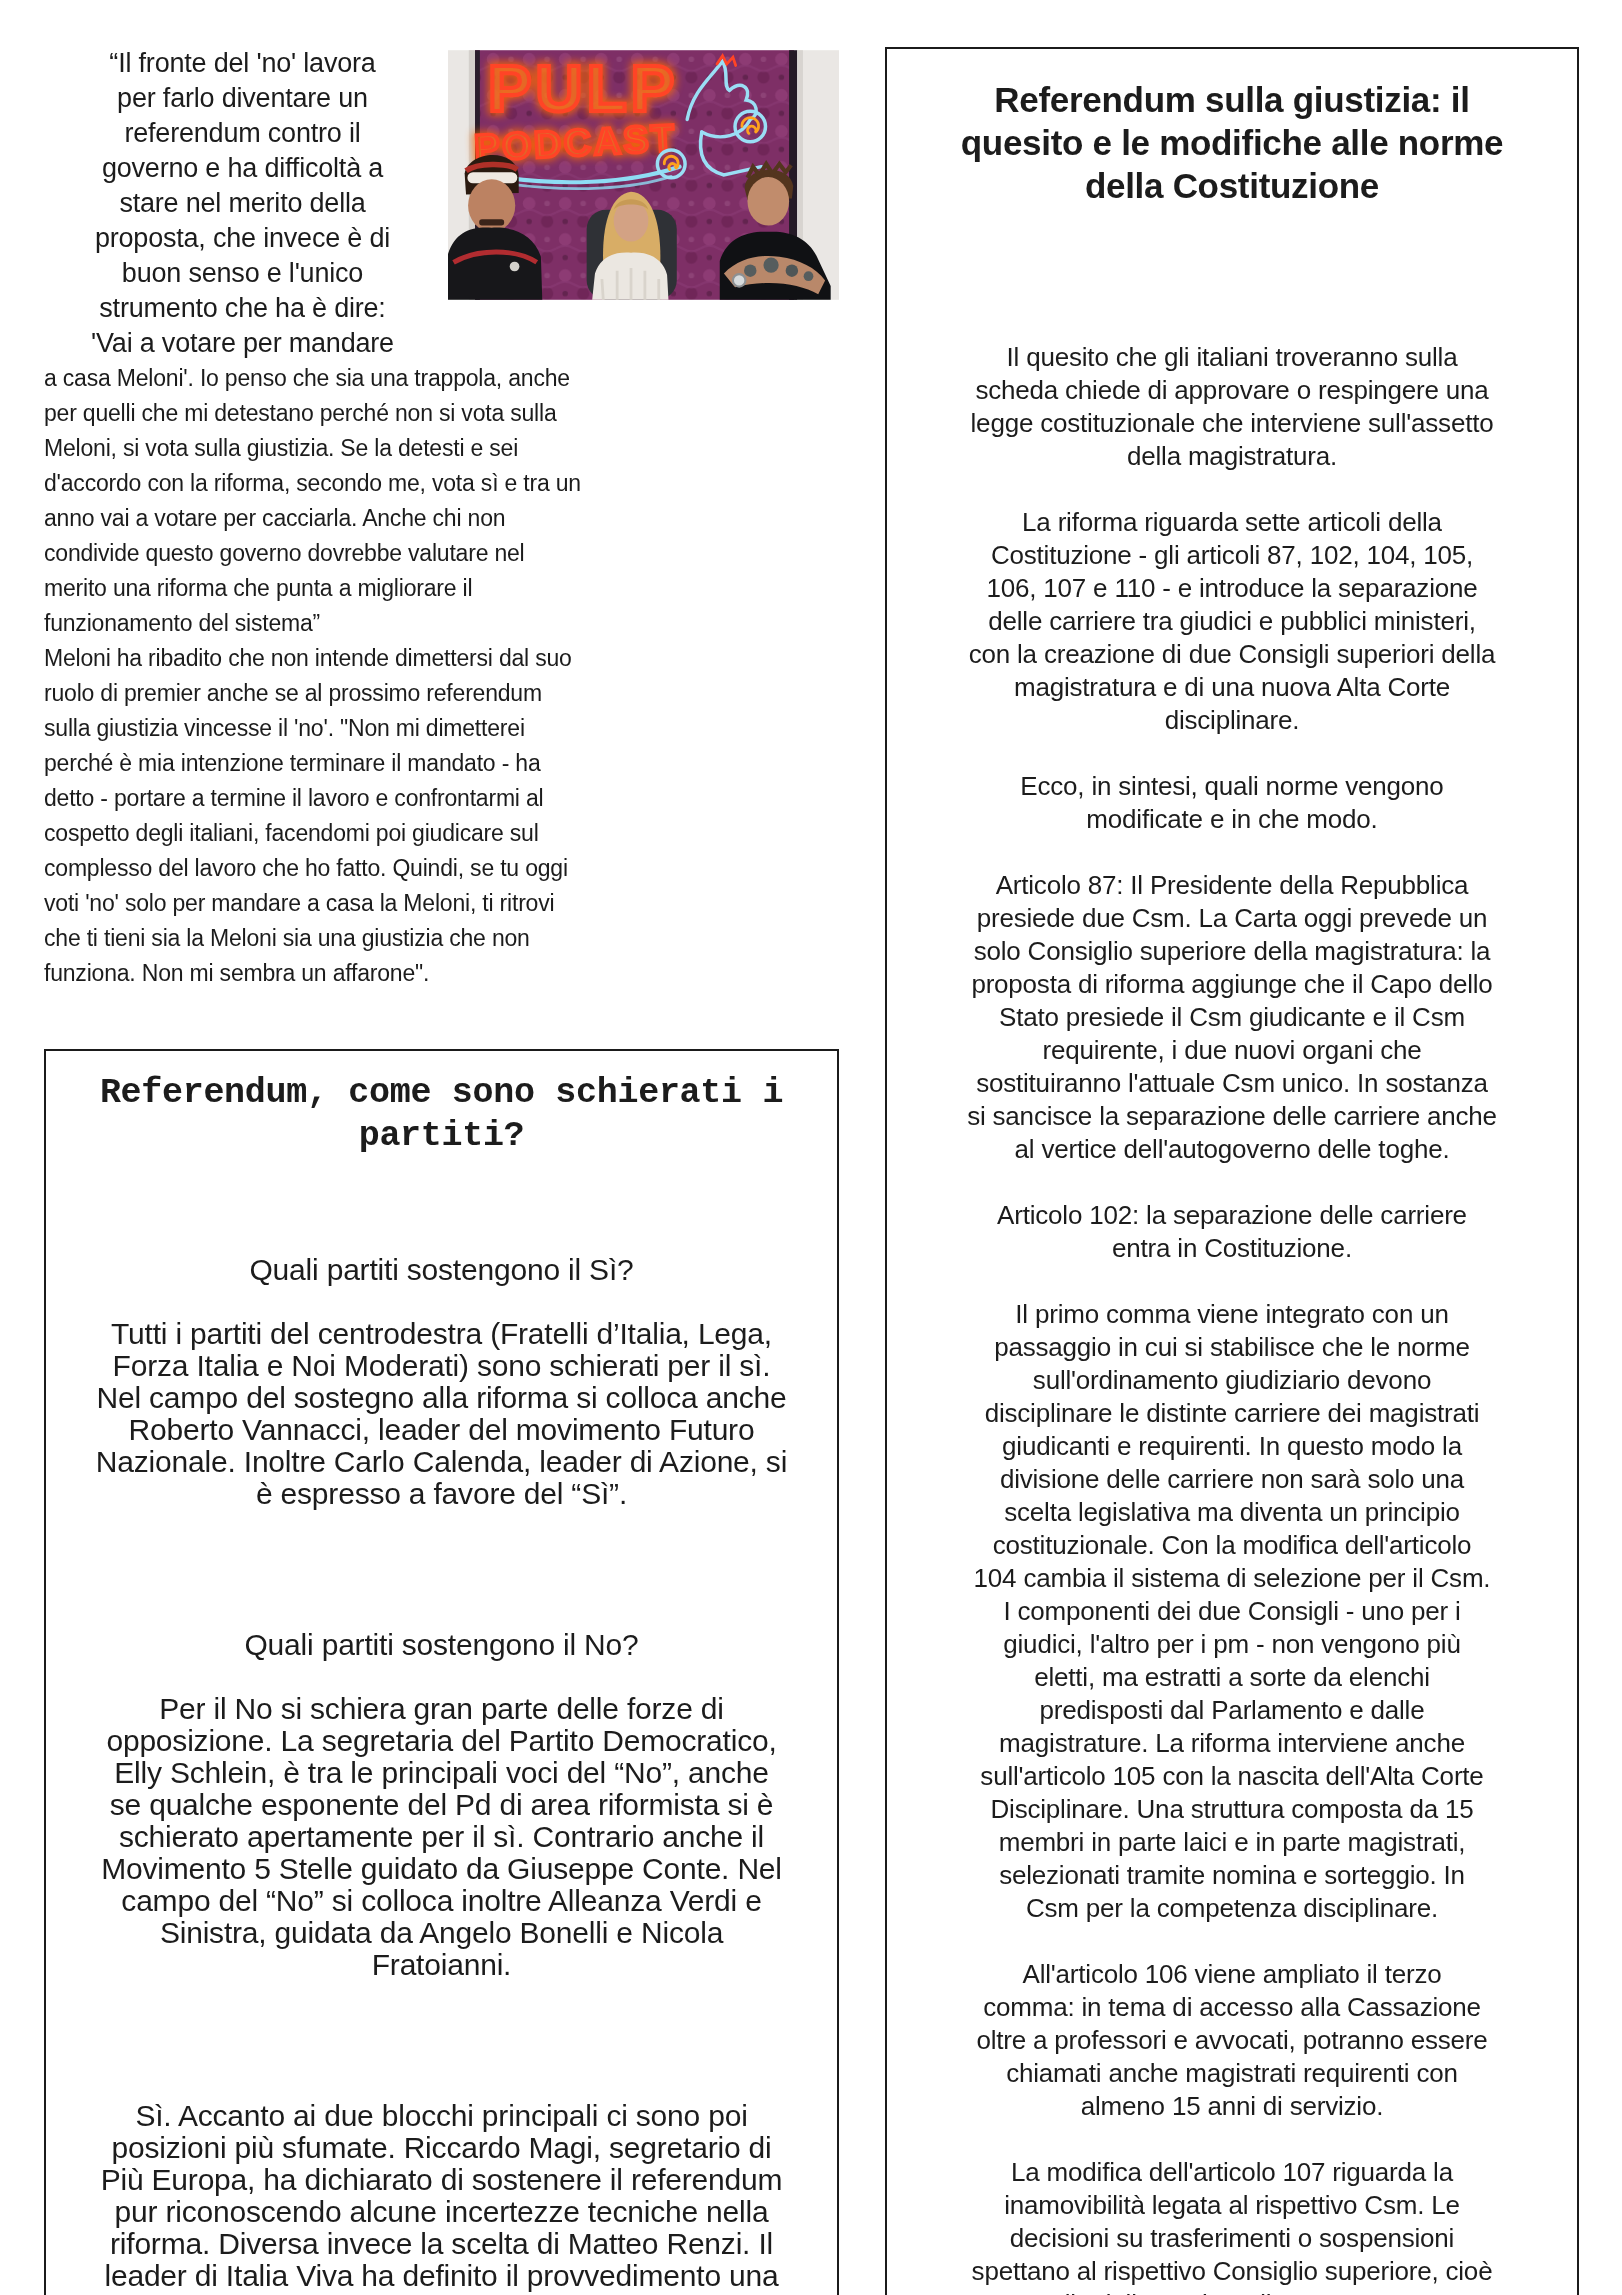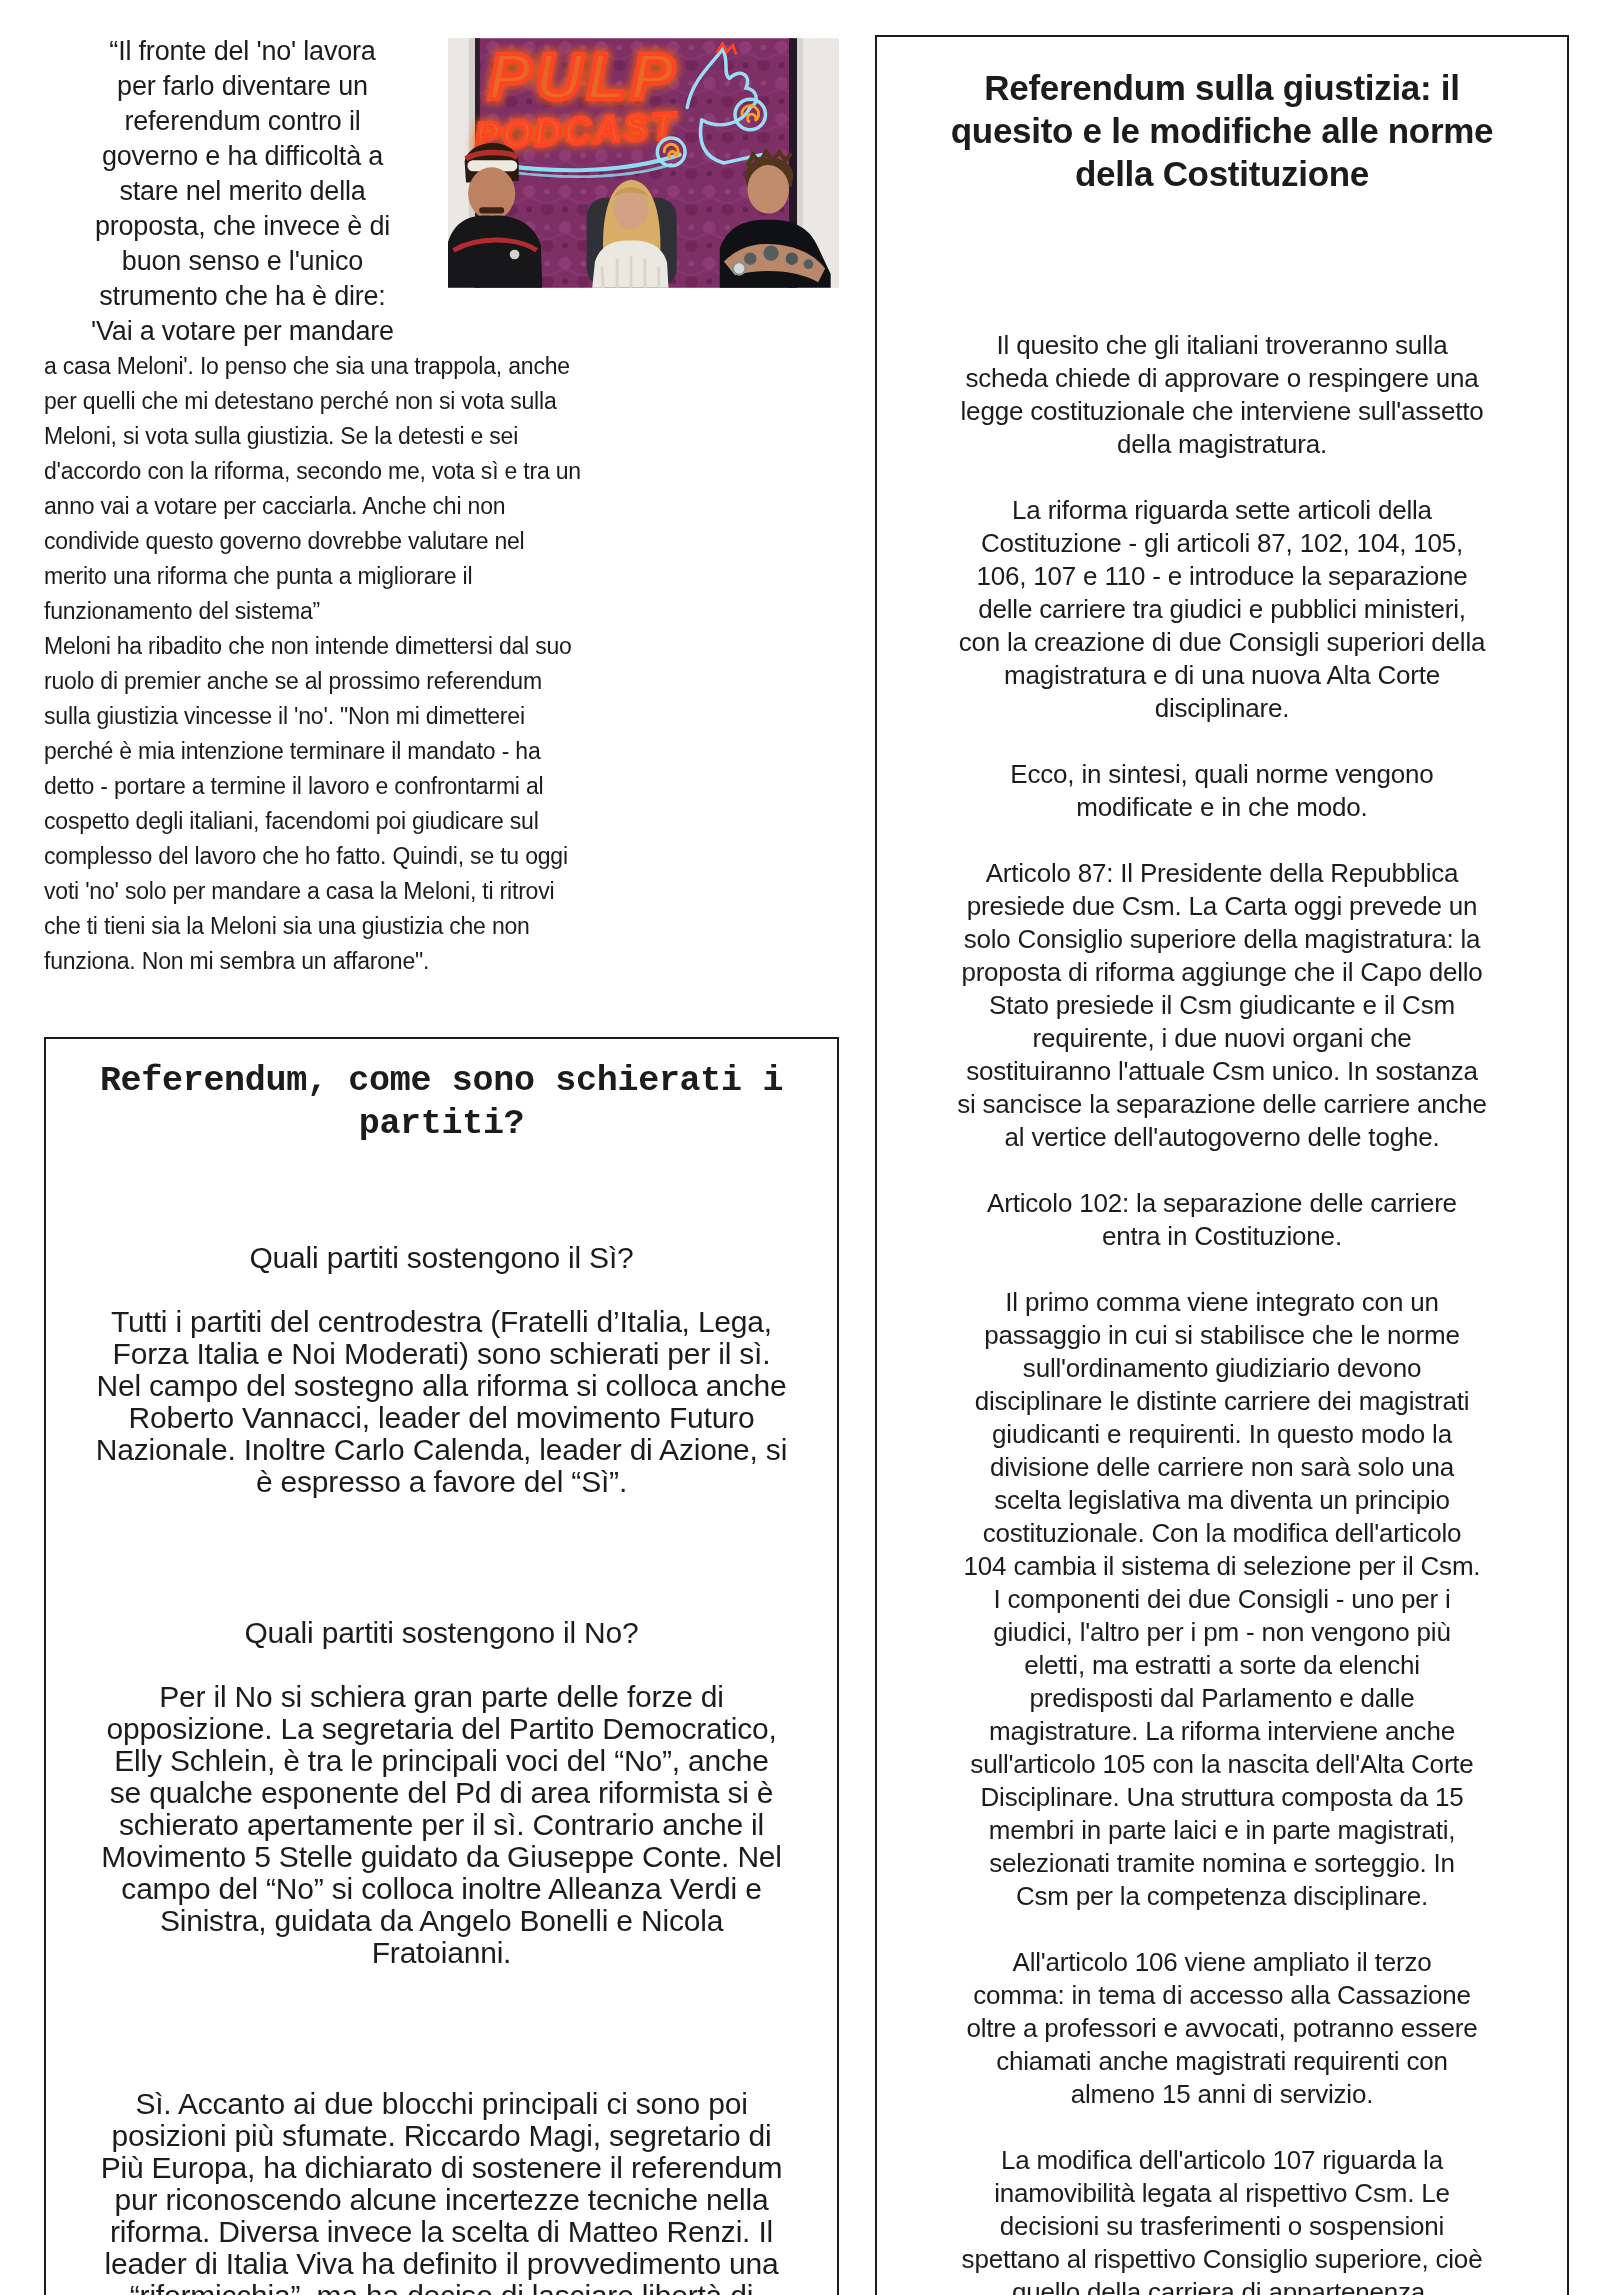--- a/index.html
+++ b/index.html
@@ -6,40 +6,39 @@
     margin: 0; padding: 0;
     background: #ffffff;
     width: 1623px; height: 2295px;
     overflow: hidden;
     font-family: "Liberation Sans", "DejaVu Sans", sans-serif;
     color: #1c1c1c;
   }
   .page {
     box-sizing: border-box;
     width: 1623px; height: 2295px;
-    padding: 27px 43px 0 44px;
+    padding: 39px 43px 0 44px;
     display: flex;
-    gap: 36px;
+    gap: 46px;
   }
   .col-left  { width: 795px; flex: 0 0 auto; }
   .col-right { width: 826px; flex: 0 0 auto; }
 
   
   .quote-row { display: flex; align-items: flex-start; }
   .quote-narrow {
     width: 397px; flex: 0 0 auto;
     font-size: 27px; line-height: 35px;
     letter-spacing: -0.2px;
     text-align: center; white-space: pre-line;
     padding-top: 7px;
   }
   .photo {
     width: 469px; height: 250px; flex: 0 0 auto;
     margin: 11px 0 0 7px;
-    font-style: italic;
   }
   .photo svg { display: block; width: 391px; height: 250px; }
   .quote-wide {
     font-size: 23px; line-height: 35px;
     letter-spacing: -0.2px;
     text-align: left; white-space: pre-line;
   }
 
   
   .box { border: 2.1px solid #1b1b1b; box-sizing: border-box; background: #ffffff; }

